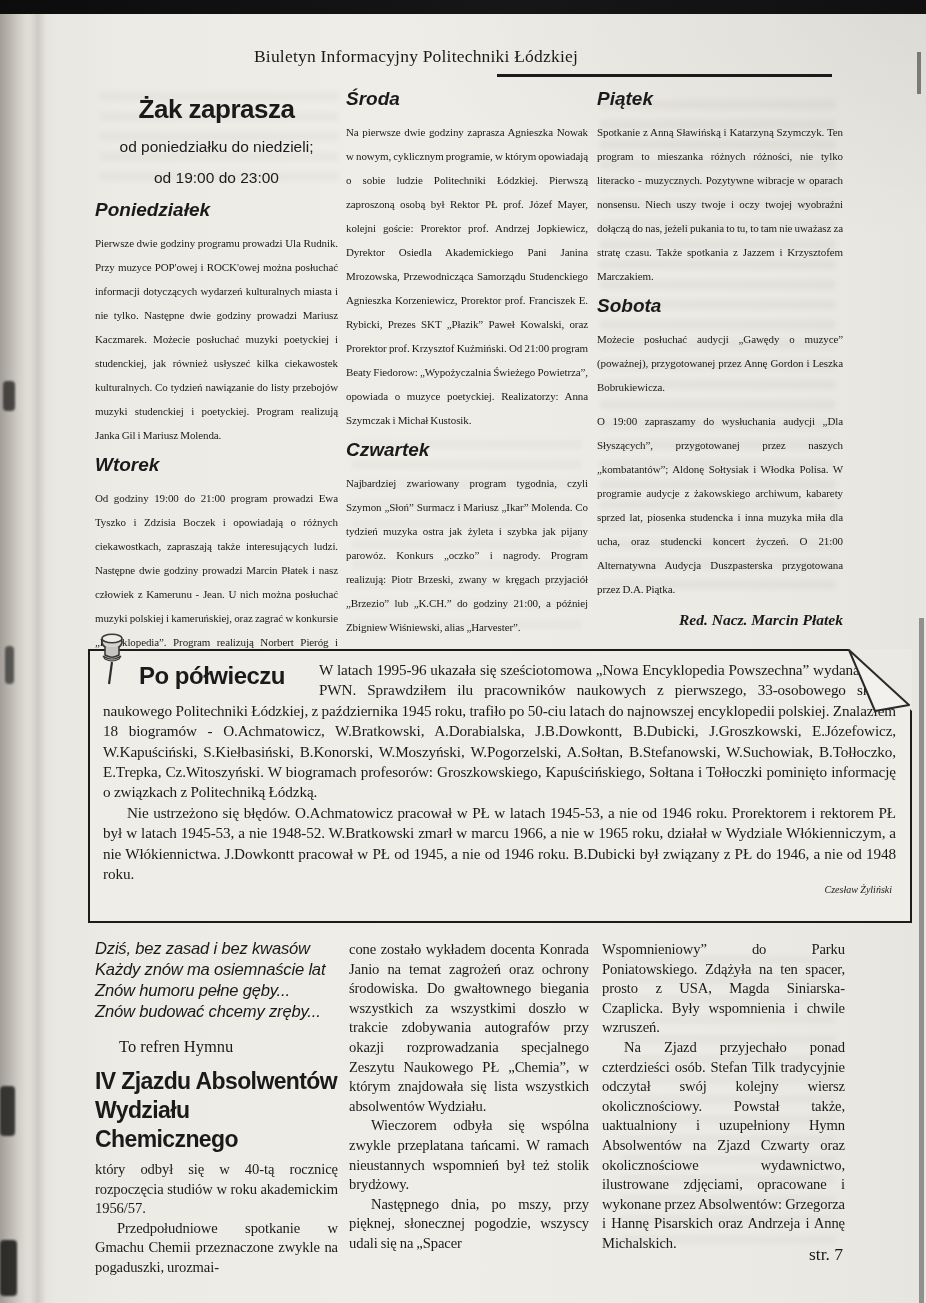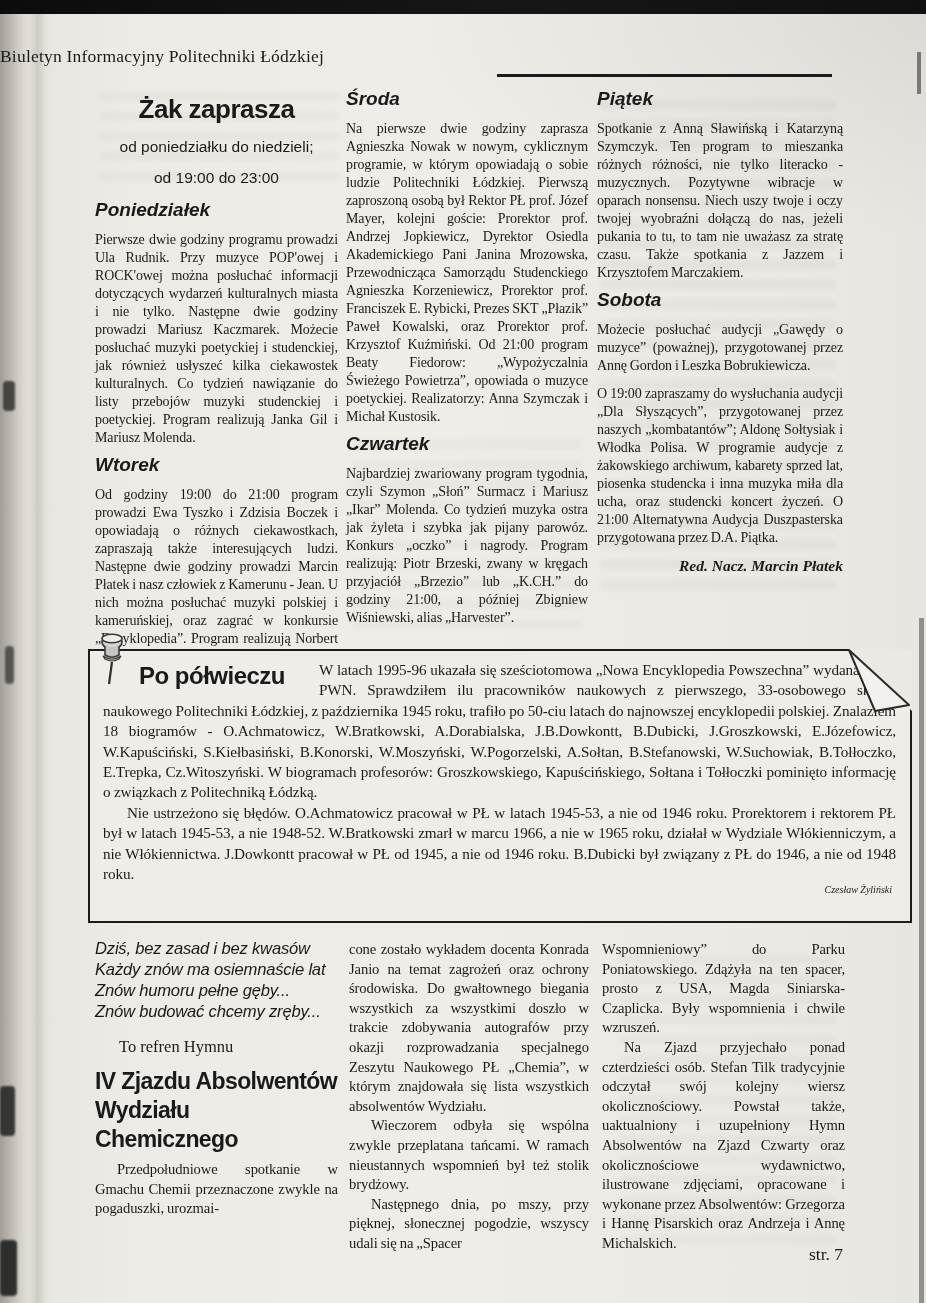--- a/index.html
+++ b/index.html
@@ -21,25 +21,25 @@
   .sm4{left:0px;top:1240px;width:17px;height:56px;opacity:.9;}
   .edge-right-long{position:absolute;right:2px;top:618px;width:5px;height:685px;background:#2a2a28;opacity:.45;filter:blur(.5px);}
   .edge-right-short{position:absolute;right:5px;top:52px;width:4px;height:42px;background:#2a2a28;opacity:.55;filter:blur(.5px);}
   .bleed{position:absolute;pointer-events:none;opacity:.5;filter:blur(2px);
     background:repeating-linear-gradient(180deg,rgba(105,100,92,.12) 0 9px,transparent 9px 20px);}
   .bl1{left:600px;top:100px;width:235px;height:500px;}
   .bl2{left:352px;top:440px;width:230px;height:200px;opacity:.35;}
   .bl3{left:100px;top:92px;width:238px;height:95px;opacity:.4;}
   .bl4{left:620px;top:955px;width:215px;height:290px;opacity:.35;}
   
-  .hdr{position:absolute;top:46px;left:0;width:832px;text-align:left;font-size:17.5px;letter-spacing:.2px;}
+  .hdr{position:absolute;top:46px;left:0;width:832px;text-align:center;font-size:17.5px;letter-spacing:.2px;}
   .hdr-rule{position:absolute;top:74px;left:497px;width:335px;height:3px;background:#1b1b1b;}
   
   .col{position:absolute;}
-  .body{margin:10px 0 2px;text-align:justify;font-size:14px;line-height:18px;letter-spacing:-0.1px;word-spacing:-0.5px;}
+  .body{margin:10px 0 2px;text-align:justify;font-size:11px;line-height:24px;letter-spacing:-0.1px;word-spacing:-0.5px;}
   .day{margin:7px 0 3px;text-align:left;font-family:"Liberation Sans",sans-serif;font-style:italic;font-weight:700;font-size:19px;letter-spacing:0;}
   .day.first{margin-top:0;}
   .sans-c{text-align:center;font-family:"Liberation Sans",sans-serif;font-size:15.5px;line-height:19px;margin:12px;}
   .radio-title{margin:2px 0 4px;text-align:center;font-family:"Liberation Sans",sans-serif;font-weight:700;font-size:26px;letter-spacing:-.5px;}
   .sig-radio{margin-top:10px;text-align:right;font-style:italic;font-weight:700;font-size:15.5px;}
   
   .hbox{position:absolute;left:88px;top:649px;width:824px;height:274px;border:2px solid #1c1c1c;box-sizing:border-box;background:#efede8;padding:9px 14px 0 13px;}
   .hbox h2{float:left;margin:2px 34px 2px 36px;font-family:"Liberation Sans",sans-serif;font-weight:700;font-size:24px;letter-spacing:-.5px;}
   .hbox p{margin:0;text-align:justify;font-size:15.2px;line-height:20.4px;letter-spacing:-0.1px;word-spacing:-0.3px;}
   .hbox .ind{text-indent:24px;}
@@ -126,20 +126,21 @@
       <div>Dziś, bez zasad i bez kwasów</div>
       <div>Każdy znów ma osiemnaście lat</div>
       <div>Znów humoru pełne gęby...</div>
       <div>Znów budować chcemy zręby...</div>
     </div>
     <div class="refrain">To refren Hymnu</div>
     <h2 class="headline">
       <div>IV Zjazdu Absolwentów</div>
       <div>Wydziału Chemicznego</div>
     </h2>
+    <p class="rbody">który odbył się w 40-tą rocznicę rozpoczęcia studiów w roku akademickim 1956/57.</p>
     <p class="rbody ind">Przedpołudniowe spotkanie w Gmachu Chemii przeznaczone zwykle na pogaduszki, urozmai-</p>
   </div>
 
   <div class="col" style="left:349px;top:940px;width:240px;">
     <p class="rbody">cone zostało wykładem docenta Konrada Janio na temat zagrożeń oraz ochrony środowiska. Do gwałtownego biegania wszystkich za wszystkimi doszło w trakcie zdobywania autografów przy okazji rozprowadzania specjalnego Zeszytu Naukowego PŁ „Chemia”, w którym znajdowała się lista wszystkich absolwentów Wydziału.</p>
     <p class="rbody ind">Wieczorem odbyła się wspólna zwykle przeplatana tańcami. W ramach nieustannych wspomnień był też stolik brydżowy.</p>
     <p class="rbody ind">Następnego dnia, po mszy, przy pięknej, słonecznej pogodzie, wszyscy udali się na „Spacer</p>
   </div>
 
   <div class="col" style="left:602px;top:940px;width:243px;">

